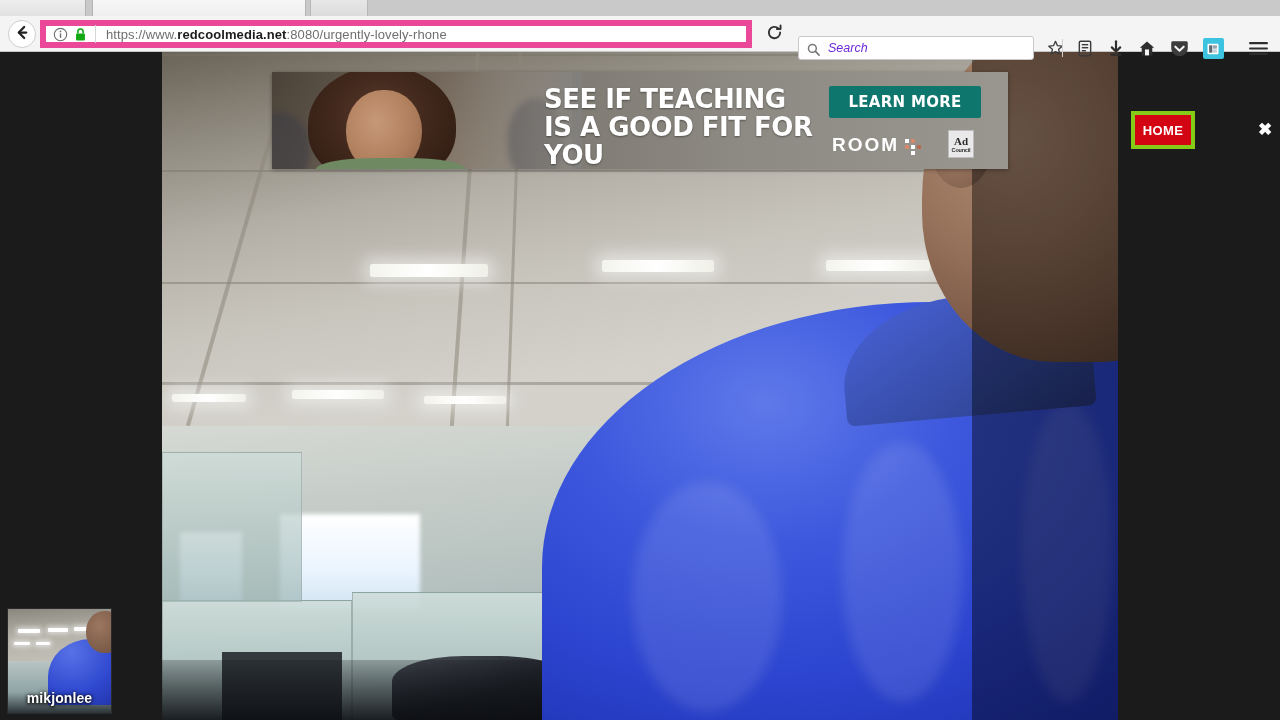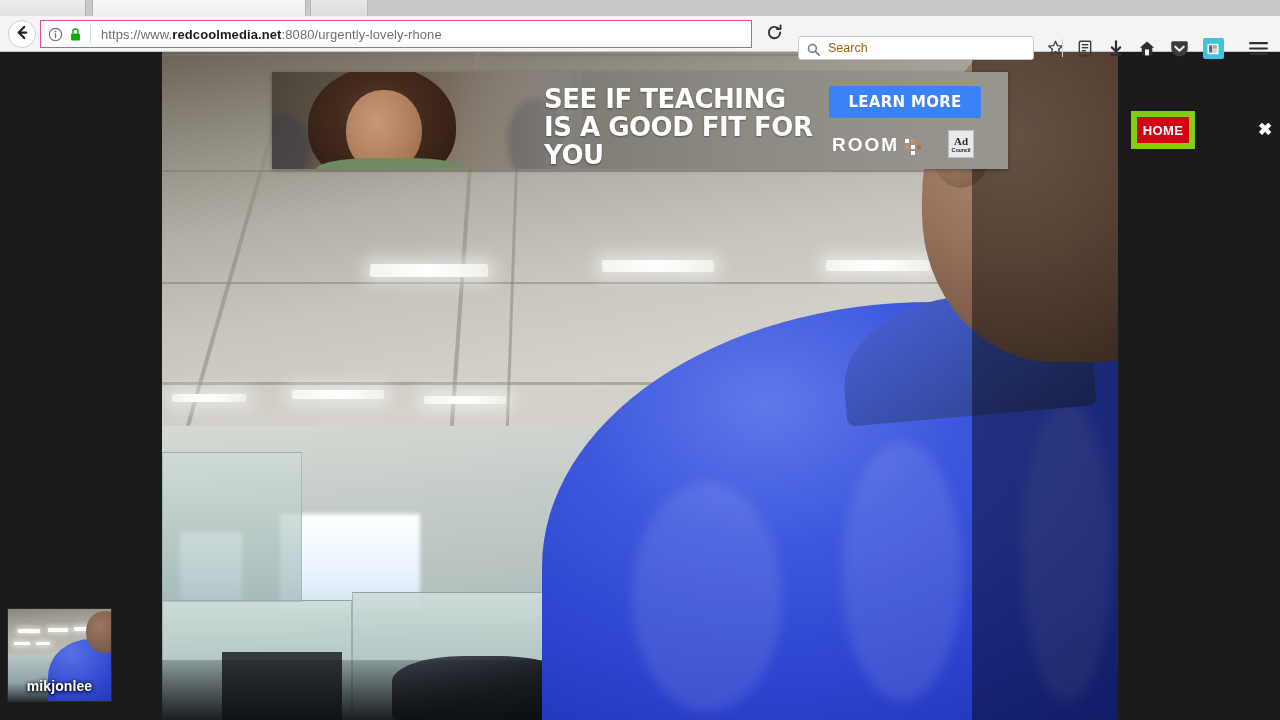--- a/index.html
+++ b/index.html
@@ -26,40 +26,40 @@
 
   #nav-bar { position:absolute; top:16px; left:0; width:1280px; height:36px;
     background:#f4f4f4; border-bottom:1px solid #c6c6c6; }
 
   #back-button { position:absolute; left:8px; top:4px; width:28px; height:28px;
     border-radius:50%; background:#fff; border:1px solid #cfcfcf;
     display:flex; align-items:center; justify-content:center; }
   #back-button svg { width:15px; height:15px; }
 
   #url-bar { position:absolute; left:40px; top:4px; width:712px; height:28px;
-    background:#ffffff; border:1px solid #ec4899; display:flex;
+    background:#ffffff; border:6px solid #ec4899; display:flex;
     align-items:center; }
   #identity-info-icon { margin-left:7px; width:15px; height:15px; flex:0 0 auto; }
   #identity-lock-icon { margin-left:6px; width:13px; height:15px; flex:0 0 auto; }
   #url-separator { width:1px; height:18px; background:#d6d6d6; margin-left:8px; }
   #url-text { margin-left:10px; font-size:13px; color:#3d3d3d; white-space:nowrap;
     overflow:hidden; letter-spacing:.1px; }
   #url-text .u-scheme { color:#6f6f6f; }
   #url-text .u-host { color:#1c1c1c; font-weight:bold; }
   #url-text .u-rest { color:#6f6f6f; }
 
   #reload-button { position:absolute; left:760px; top:4px; width:28px; height:28px;
     display:flex; align-items:center; justify-content:center; }
   #reload-button svg { width:17px; height:17px; }
 
   #search-bar { position:absolute; left:798px; top:20px; width:236px; height:24px;
     background:#fff; border:1px solid #c9c9c9; border-radius:3px; display:flex;
     align-items:center; }
   #search-icon { margin-left:8px; width:13px; height:13px; flex:0 0 auto; }
-  #search-input-text { margin-left:8px; font-size:12.5px; color:#a16207; }
+  #search-input-text { margin-left:8px; font-size:12.5px; color:#6d28d9;font-style:italic; }
 
   .tb-icon { position:absolute; top:20px; width:26px; height:25px;
     display:flex; align-items:center; justify-content:center; }
   #bookmark-star-icon { left:1042px; }
   #library-icon       { left:1072px; }
   #downloads-icon     { left:1103px; }
   #home-icon          { left:1134px; }
   #pocket-icon        { left:1166px; }
   #extension-icon     { left:1200px; }
   #menu-icon          { left:1245px; }
@@ -125,21 +125,21 @@
   
   #video-dim-overlay { position:absolute; left:810px; top:0; width:146px;
     height:668px; background:rgba(0,0,0,.42); }
 
   
   #site-header { position:absolute; left:972px; top:0px; width:308px; height:55px;
     background:#3b78c6; z-index:20; }
   #nav-chat-room { position:absolute; left:42px; top:17px; font-size:19px;
     font-weight:bold; color:#ffffff; letter-spacing:.6px; white-space:nowrap; }
   #home-button { position:absolute; left:1131px; top:59px; width:64px; height:38px;
-    background:#d40512; border:6px solid #84cc16; z-index:21;
+    background:#d40512; border:4px solid #84cc16; z-index:21;
     display:flex; align-items:center; justify-content:center; }
   #home-button-label { font-size:13px; font-weight:bold; color:#ffffff;
     letter-spacing:.4px; }
   #overlay-close-button { position:absolute; left:1254px; top:66px; width:22px;
     height:22px; z-index:22; display:flex; align-items:center;
     justify-content:center; color:#fff; font-size:17px; font-weight:bold;
     line-height:17px; }
 
   
   #ad-banner { position:absolute; left:272px; top:20px; width:736px; height:97px;
@@ -159,38 +159,38 @@
     background:rgba(60,60,70,.55); filter:blur(3px); }
   #ad-photo-fade { position:absolute; left:180px; top:0; width:130px; height:97px;
     background:linear-gradient(90deg,rgba(138,138,138,0),rgba(130,128,124,.95)); }
   #ad-gradient { position:absolute; left:280px; top:0; width:468px; height:97px;
     background:linear-gradient(90deg,#7e7a72,#8d8a83 40%,#9a9791); }
   #ad-headline { position:absolute; left:272px; top:13px; width:270px;
     font-size:26px; line-height:28px; font-weight:bold; color:#ffffff;
     font-family:"DejaVu Sans", sans-serif; letter-spacing:-.5px;
     text-shadow:0 1px 2px rgba(0,0,0,.4); }
   #ad-cta-button { position:absolute; left:557px; top:14px; width:152px; height:32px;
-    background:#3b82f6; border-radius:2px; display:flex; align-items:center;
+    background:#0f766e; border-radius:2px; display:flex; align-items:center;
     justify-content:center; }
   #ad-cta-label { font-size:15px; font-weight:bold; color:#ffffff;
     font-family:"DejaVu Sans", sans-serif; letter-spacing:.3px; }
   #ad-brand-teach { position:absolute; left:560px; top:62px; font-size:19px;
     font-weight:bold; color:#ffffff; letter-spacing:2px;
     font-family:"Liberation Sans", sans-serif; }
   #ad-teach-dots { position:absolute; left:632px; top:66px; width:18px; height:18px; }
   #ad-council-badge { position:absolute; left:676px; top:58px; width:26px; height:28px;
     background:#e9e9e9; border:1px solid #bdbdbd;
     display:flex; flex-direction:column; align-items:center; justify-content:center; }
   #ad-council-top { font-size:11px; font-weight:bold; color:#2b2b2b; line-height:11px;
     font-family:"Liberation Serif", serif; }
   #ad-council-bottom { font-size:5.5px; font-weight:bold; color:#2b2b2b;
     line-height:6px; letter-spacing:-.2px; }
 
   
-  #thumbnail-tile { position:absolute; left:8px; top:557px; width:103px; height:92px;
+  #thumbnail-tile { position:absolute; left:8px; top:557px; width:103px; height:104px;
     background:#101010; overflow:hidden; z-index:15;
     box-shadow:0 0 0 1px rgba(255,255,255,.07); }
   #thumbnail-video { position:absolute; inset:0; }
   .th-ceiling { position:absolute; left:0; top:0; width:100%; height:52%;
     background:linear-gradient(175deg,#8a877e,#b3b0a7 45%,#c6c3bb); }
   .th-light { position:absolute; height:4px; border-radius:1px; background:#ffffff;
     box-shadow:0 0 5px 2px rgba(255,255,255,.55); }
   .th-wall { position:absolute; left:0; bottom:0; width:100%; height:50%;
     background:linear-gradient(180deg,#b9c5c3,#8fa3a5 60%,#2b3338); }
   .th-shirt { position:absolute; left:40px; top:30px; width:78px; height:66px;

